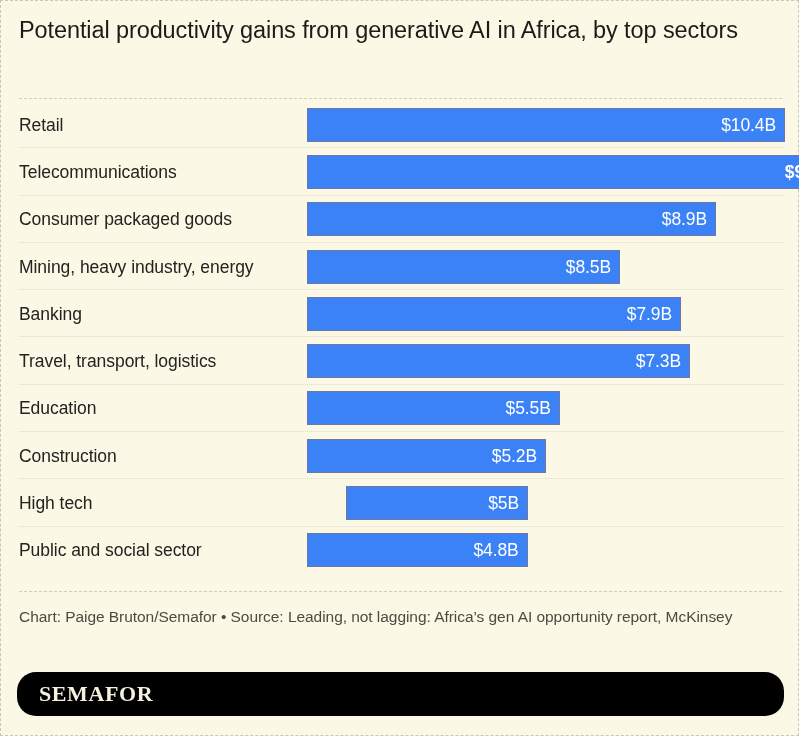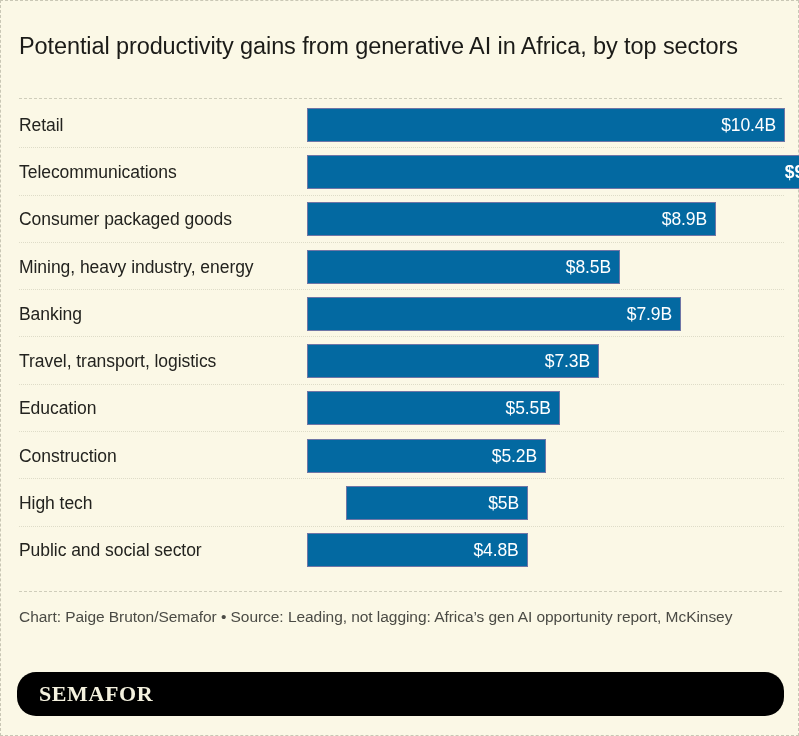--- a/index.html
+++ b/index.html
@@ -20,21 +20,20 @@
     box-sizing: border-box;
     background: #FBF8E6;
     border: 1px dashed #C9C7B5;
   }
 
   
   #header {
     box-sizing: border-box;
     padding: 14px 18px 0 18px;
     height: 97px;
-    margin-top: 16px;
   }
   #chart-title {
     font-size: 23.5px;
     line-height: 31px;
     color: #1B1B18;
     font-weight: 400;
     letter-spacing: -0.1px;
     max-width: 740px;
   }
   #header-rule {
@@ -81,21 +80,21 @@
   .bar-wrap {
     position: absolute;
     left: 306px;
     top: 50%;
     transform: translateY(-50%);
     height: 34px;
   }
   .bar {
     position: relative;
     height: 34px;
-    background: #0369a1;
+    background: #3b82f6;
     border: 1px solid #6F76A6;
     box-sizing: border-box;
   }
   .bar-value {
     position: absolute;
     right: 8px;
     top: 50%;
     transform: translateY(-50%);
     color: #FFFFFF;
     font-size: 17.5px;
@@ -193,21 +192,21 @@
         <div class="row-label">Banking</div>
         <div class="bar-wrap" style="width: 374px;">
           <div class="bar">
             <span class="bar-value">$7.9B</span>
           </div>
         </div>
         <div class="row-sep"></div>
       </div>
       <div class="bar-row">
         <div class="row-label">Travel, transport, logistics</div>
-        <div class="bar-wrap" style="width: 292px;">
+        <div class="bar-wrap" style="width: 383px;">
           <div class="bar">
             <span class="bar-value">$7.3B</span>
           </div>
         </div>
         <div class="row-sep"></div>
       </div>
       <div class="bar-row">
         <div class="row-label">Education</div>
         <div class="bar-wrap" style="width: 252.788px;">
           <div class="bar">

